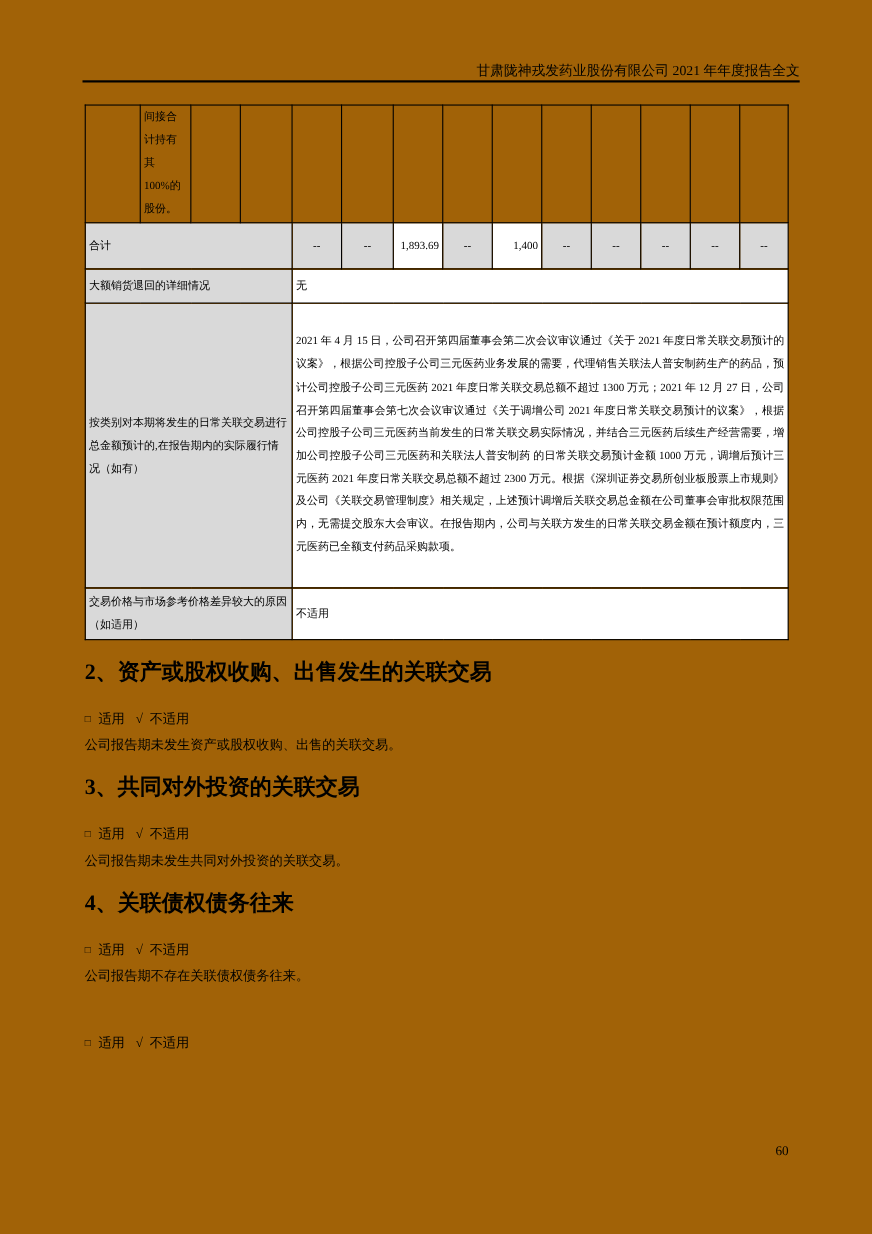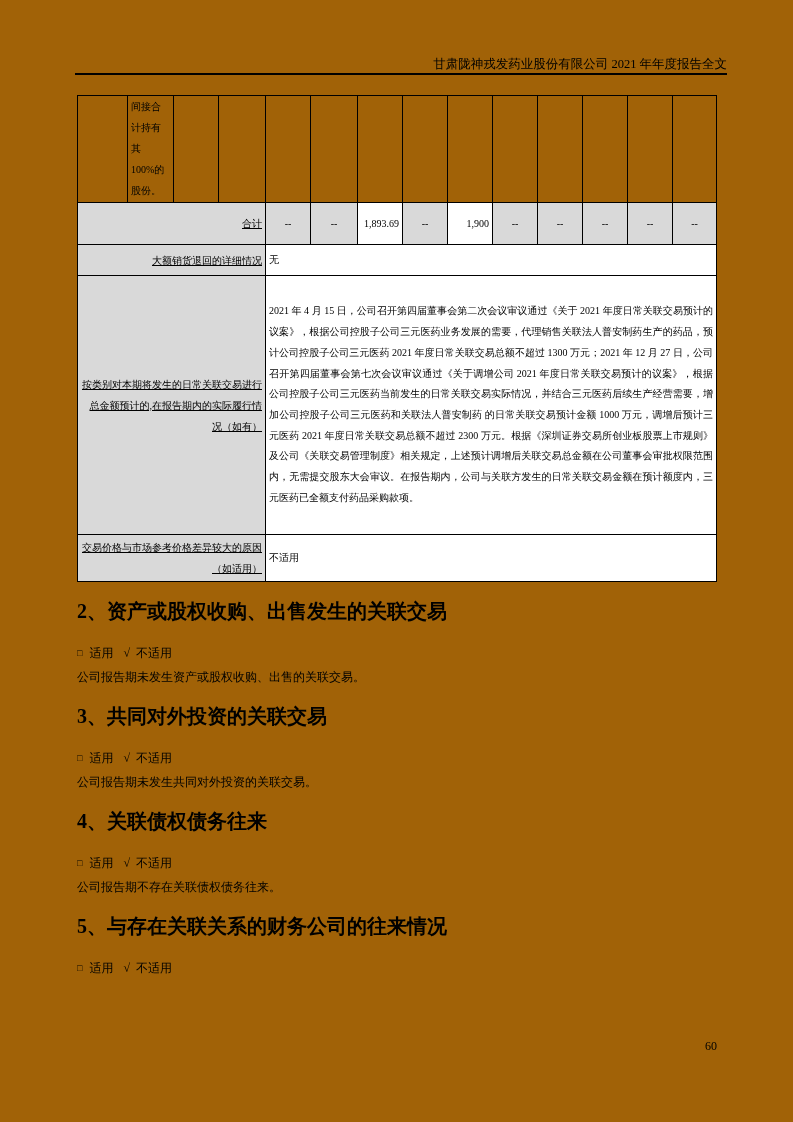--- a/index.html
+++ b/index.html
@@ -43,24 +43,23 @@
     line-height:21px;
     padding-top:3px;
     text-align:left;
   }
   tr.r2 td{height:41px;}
   tr.r3 td{height:30px;}
   tr.r4 td{height:258px;}
   tr.r5 td{height:46px;}
   td.label-cell{
     background:#d9d9d9;
-    text-align:right;
+    text-align:left;
     line-height:21px;
     padding:2px 3px 2px 4px;
-    text-decoration:underline;
   }
   td.val{
     background:#d9d9d9;
     text-align:center;
   }
   td.val.num{
     background:#ffffff;
     text-align:right;
     word-break:break-all;
     line-height:19px;
@@ -149,21 +148,21 @@
         <td></td>
         <td></td>
         <td></td>
       </tr>
       <tr class="r2">
         <td colspan="4" class="label-cell">合计</td>
         <td class="val">--</td>
         <td class="val">--</td>
         <td class="val num">1,893.69</td>
         <td class="val">--</td>
-        <td class="val num">1,900</td>
+        <td class="val num">1,400</td>
         <td class="val">--</td>
         <td class="val">--</td>
         <td class="val">--</td>
         <td class="val">--</td>
         <td class="val">--</td>
       </tr>
       <tr class="r3">
         <td colspan="4" class="label-cell">大额销货退回的详细情况</td>
         <td colspan="10" class="value-cell">无</td>
       </tr>
@@ -196,21 +195,20 @@
 
   <div class="section sec-4">
     <h3>4、关联债权债务往来</h3>
     <div class="appl">
       <span class="box">□</span><span class="lbl-apply">适用</span><span class="check">√</span><span>不适用</span>
     </div>
     <p class="body">公司报告期不存在关联债权债务往来。</p>
   </div>
 
   <div class="section sec-5">
-    <h3>5、与存在关联关系的财务公司的往来情况</h3>
     <div class="appl">
       <span class="box">□</span><span class="lbl-apply">适用</span><span class="check">√</span><span>不适用</span>
     </div>
   </div>
 
   <div class="page-number">60</div>
 
 </div>
 
 </body></html>

